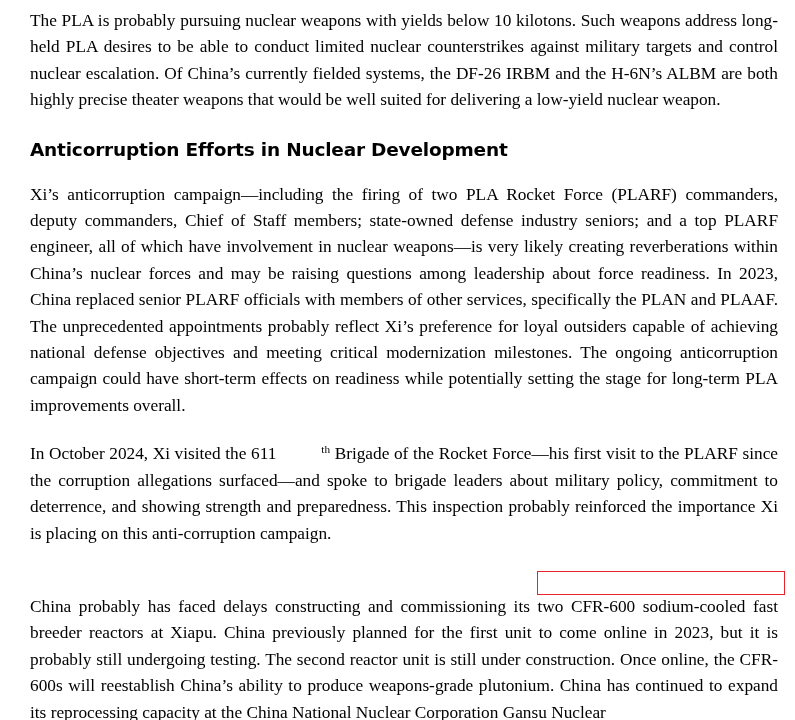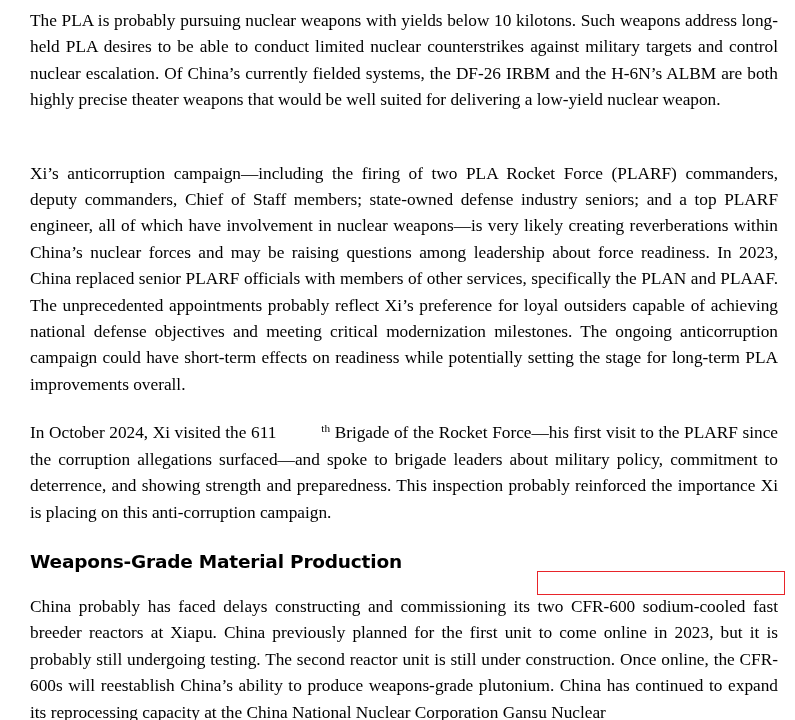--- a/index.html
+++ b/index.html
@@ -70,30 +70,30 @@
 </style>
 </head>
 <body>
 
 <div class="page">
   <div class="content">
 
     <p class="body-par">The PLA is probably pursuing nuclear weapons with yields below 10 kilotons.  Such weapons address long-held PLA desires to be able to conduct limited nuclear counterstrikes against military targets and control nuclear escalation.  Of China’s currently fielded systems, the DF-26 IRBM and the H-6N’s ALBM are both highly precise theater weapons that would be well suited for delivering a low-yield nuclear weapon.</p>
 
     <div class="head-gap-top"></div>
+    <h2 class="section-head">Anticorruption Efforts in Nuclear Development</h2>
     <div class="head-gap-bottom"></div>
 
     <p class="body-par">Xi’s anticorruption campaign—including the firing of two PLA Rocket Force (PLARF) commanders, deputy commanders, Chief of Staff members; state-owned defense industry seniors; and a top PLARF engineer, all of which have involvement in nuclear weapons—is very likely creating reverberations within China’s nuclear forces and may be raising questions among leadership about force readiness. In 2023, China replaced senior PLARF officials with members of other services, specifically the PLAN and PLAAF. The unprecedented appointments probably reflect Xi’s preference for loyal outsiders capable of achieving national defense objectives and meeting critical modernization milestones. The ongoing anticorruption campaign could have short-term effects on readiness while potentially setting the stage for long-term PLA improvements overall.</p>
 
     <div class="par-gap"></div>
 
     <p class="body-par"><span>In October 2024, Xi visited the 611</span><sup>th</sup><span> Brigade of the Rocket Force—his first visit to the PLARF since the corruption allegations surfaced—and spoke to brigade leaders about military policy, commitment to deterrence, and showing strength and preparedness. This inspection probably reinforced the importance Xi is placing on this anti-corruption campaign.</span></p>
 
     <div class="head-gap-top"></div>
-    <h2 class="section-head">Weapons-Grade Material Production</h2>
     <div class="head-gap-bottom"></div>
 
     <p class="body-par">China probably has faced delays constructing and commissioning its two CFR-600 sodium-cooled fast breeder reactors at Xiapu. China previously planned for the first unit to come online in 2023, but it is probably still undergoing testing. The second reactor unit is still under construction. Once online, the CFR-600s will reestablish China’s ability to produce weapons-grade plutonium. China has continued to expand its reprocessing capacity at the China National Nuclear Corporation Gansu Nuclear</p>
 
   </div>
 
   <div class="highlight-box" style="left:537px; top:571px; width:248px; height:24px;"></div>
 </div>
 
 </body></html>

